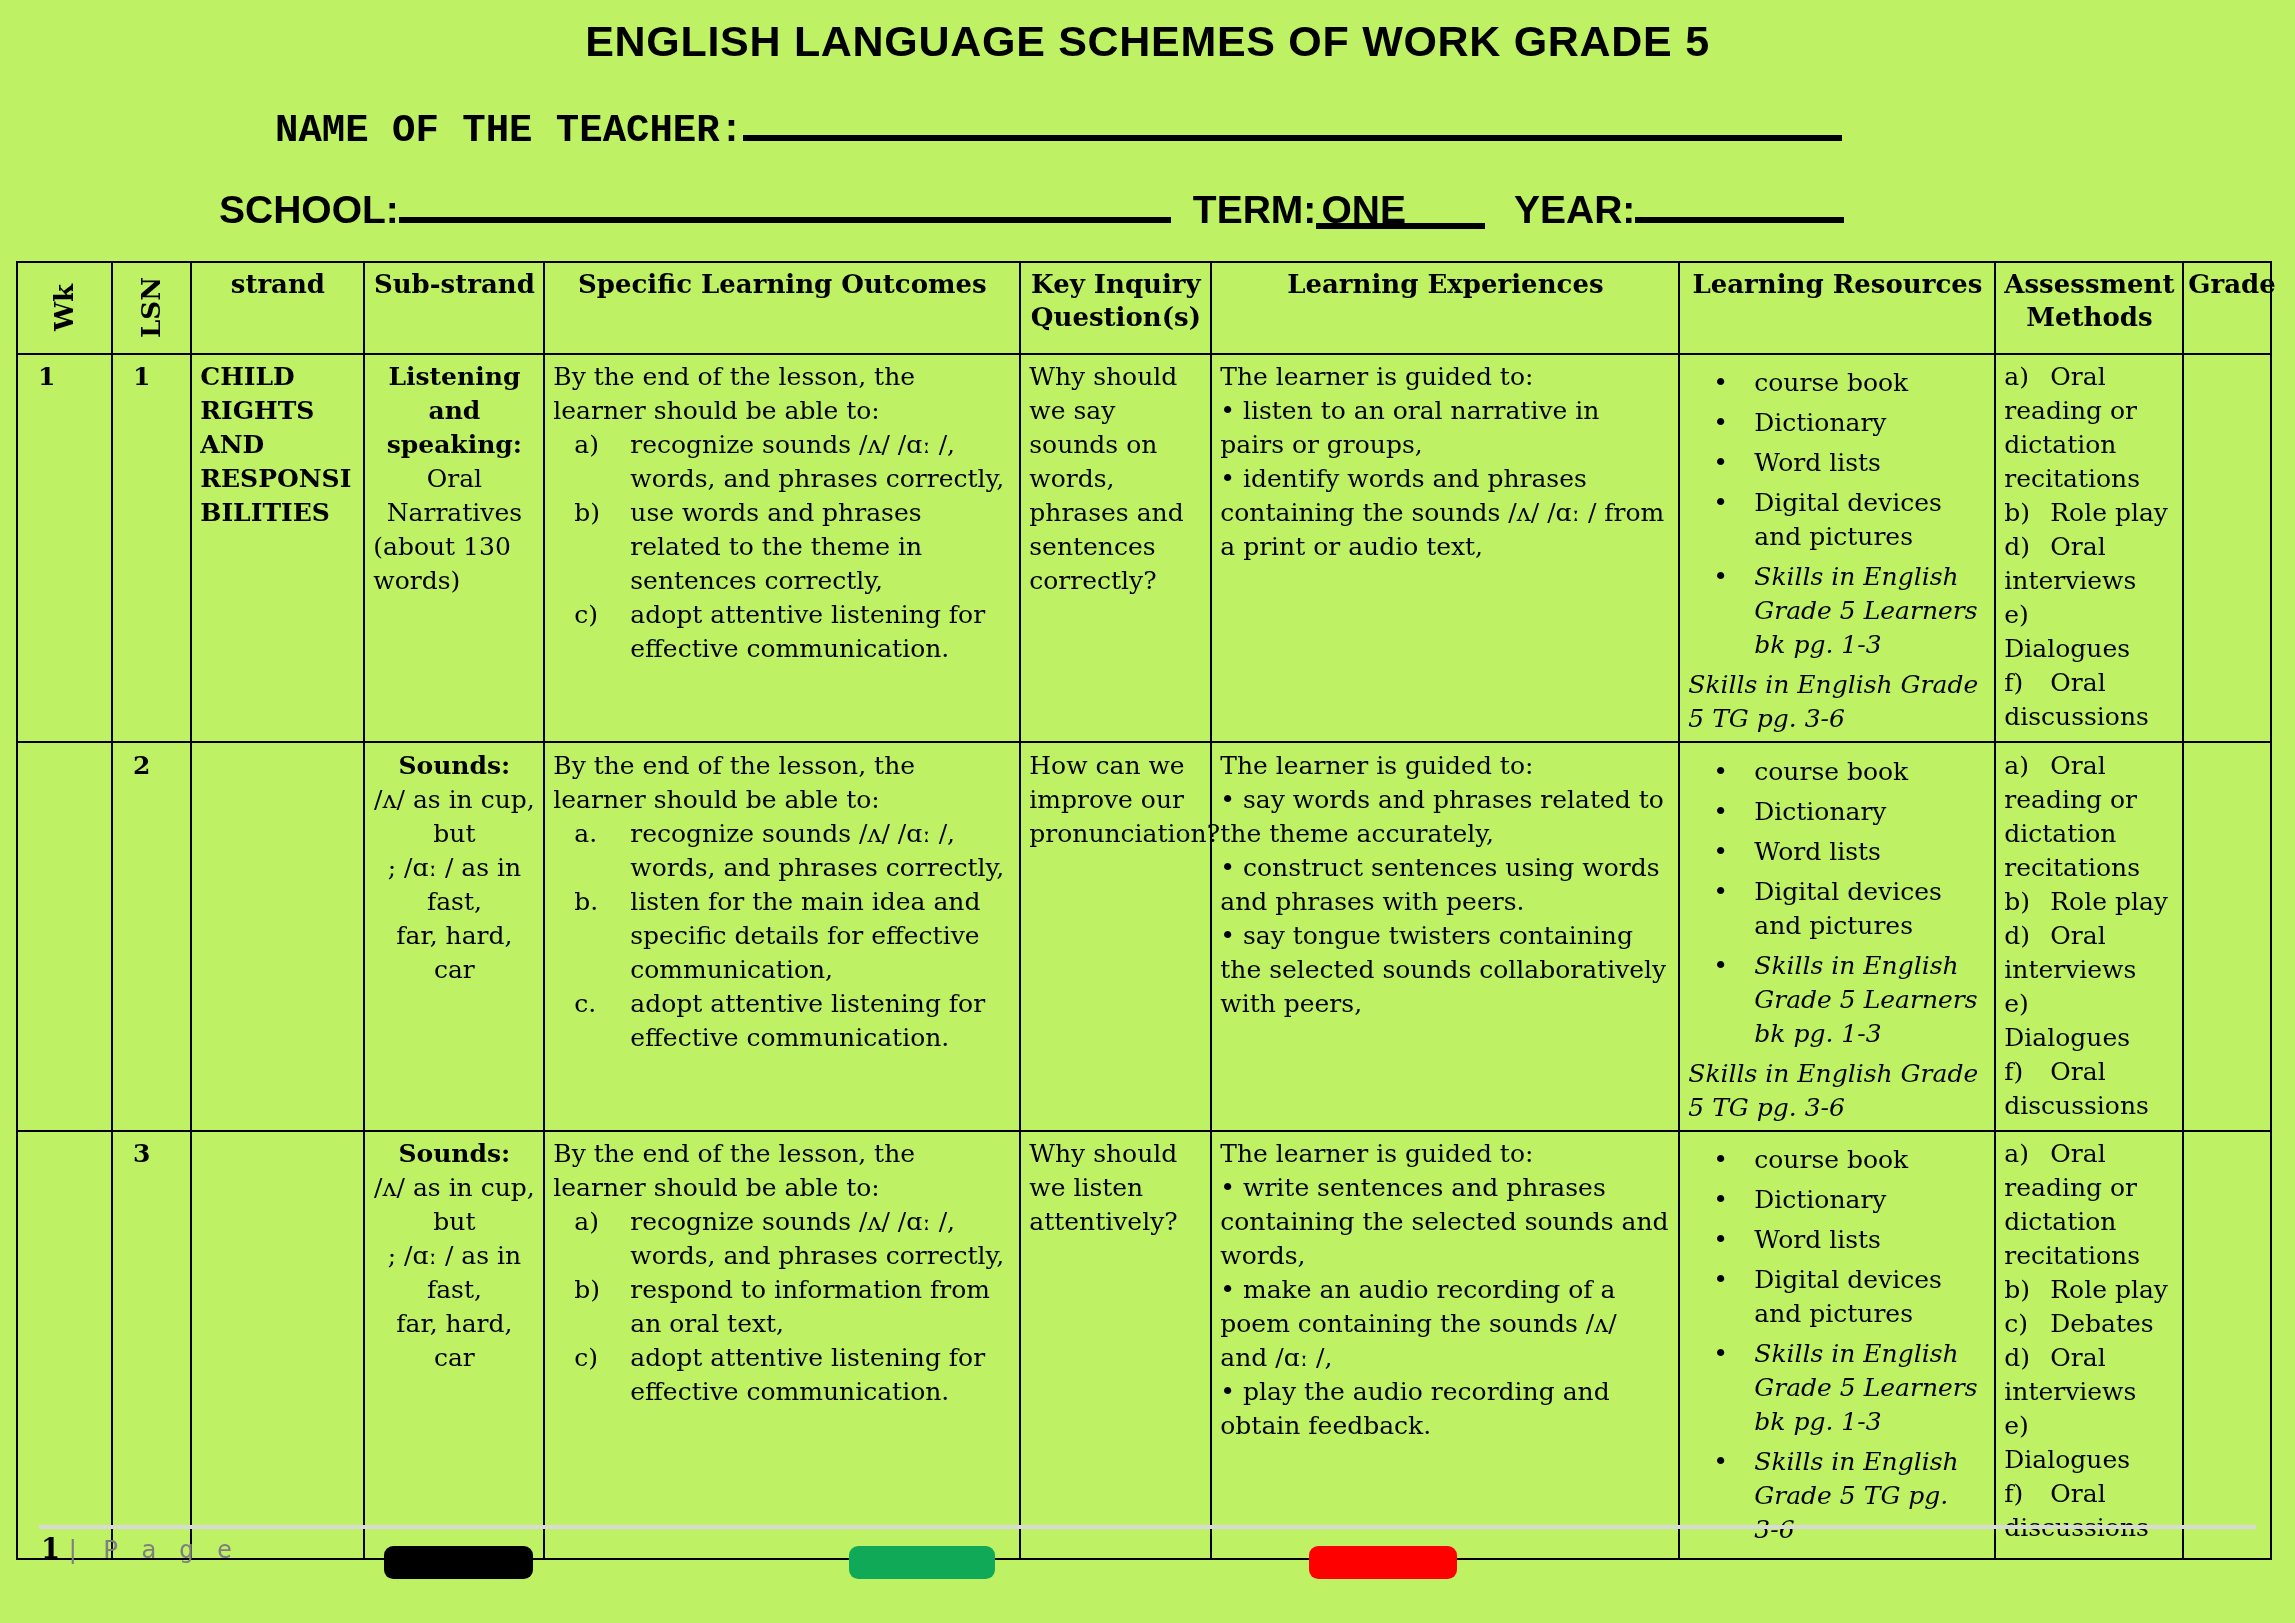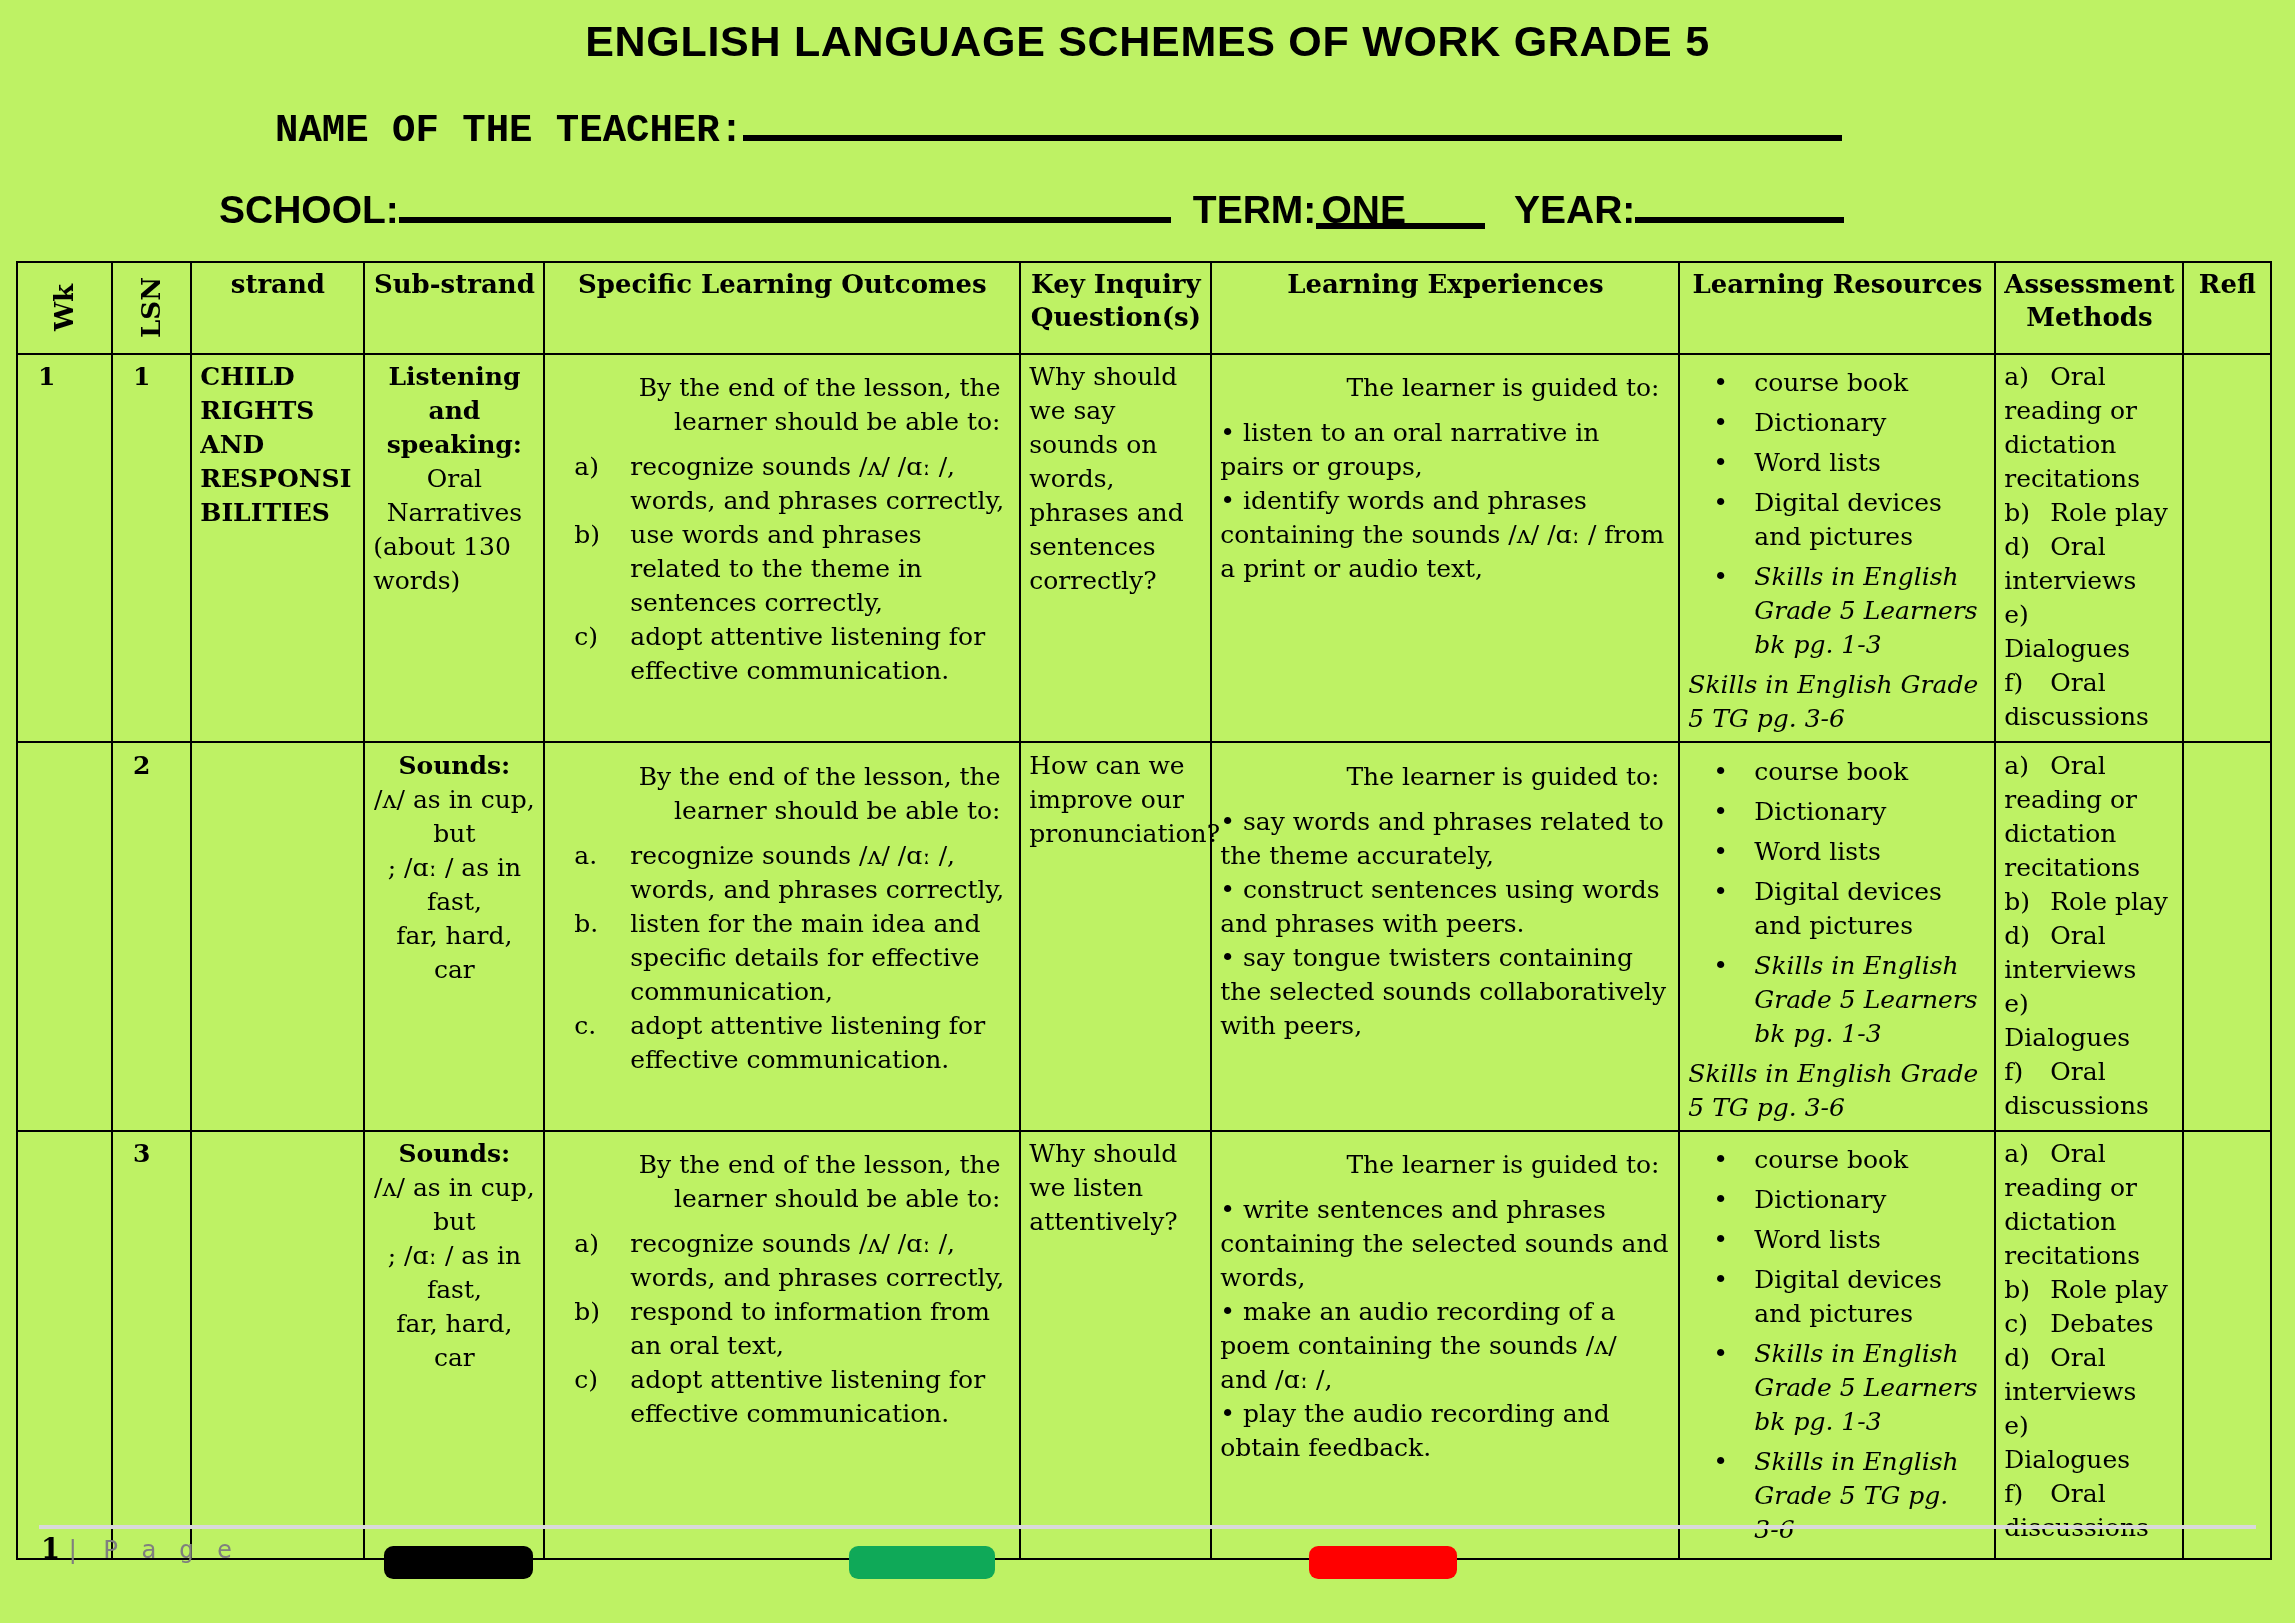--- a/index.html
+++ b/index.html
@@ -48,21 +48,21 @@
 
   .vcell{ height:79px; display:flex; align-items:center; justify-content:center; }
   .vtext{ transform:rotate(-90deg); white-space:nowrap; }
 
   td.cell-num{ font-weight:bold; padding-left:19.6px; }
   td.cell-strand{ font-weight:bold; overflow-wrap:anywhere; }
   td.cell-sub{ text-align:center;border-radius:18px; }
   .ss-title{ font-weight:bold; }
   .ss-line.left{ text-align:left; }
 
-  .intro{ margin:11px;text-align:right; }
+  .intro{ margin:0; }
   .oitem{ padding-left:77px; text-indent:-56px; margin:0; }
   .oitem .m{ display:inline-block; width:56px; text-indent:0; }
 
   .exp{ margin:0; }
   .exp::before{ content:"\2022\00a0"; }
 
   .res{ padding-left:60px; text-indent:-41px; margin:6px; }
   .res::before{ content:"\2022"; display:inline-block; width:41px; text-indent:0; font-style:normal; }
   .res.it, .res-tail{ font-style:italic; }
   .res-tail{ margin:0; }
@@ -119,21 +119,21 @@
               <span class="vtext">LSN</span>
             </div>
           </th>
       <th>strand</th>
       <th>Sub-strand</th>
       <th>Specific Learning Outcomes</th>
       <th>Key Inquiry Question(s)</th>
       <th>Learning Experiences</th>
       <th>Learning Resources</th>
       <th>Assessment Methods</th>
-      <th>Refl</th>
+      <th>Grade</th>
     </tr>
 
     <tr class="row-1">
       <td class="cell-num">1</td>
       <td class="cell-num">1</td>
       <td class="cell-strand">CHILD RIGHTS AND RESPONSIBILITIES</td>
       <td class="cell-sub">
         <p class="ss-title">Listening and speaking:</p>
         <p class="ss-line">Oral Narratives</p>
         <p class="ss-line left">(about 130 words)</p>

